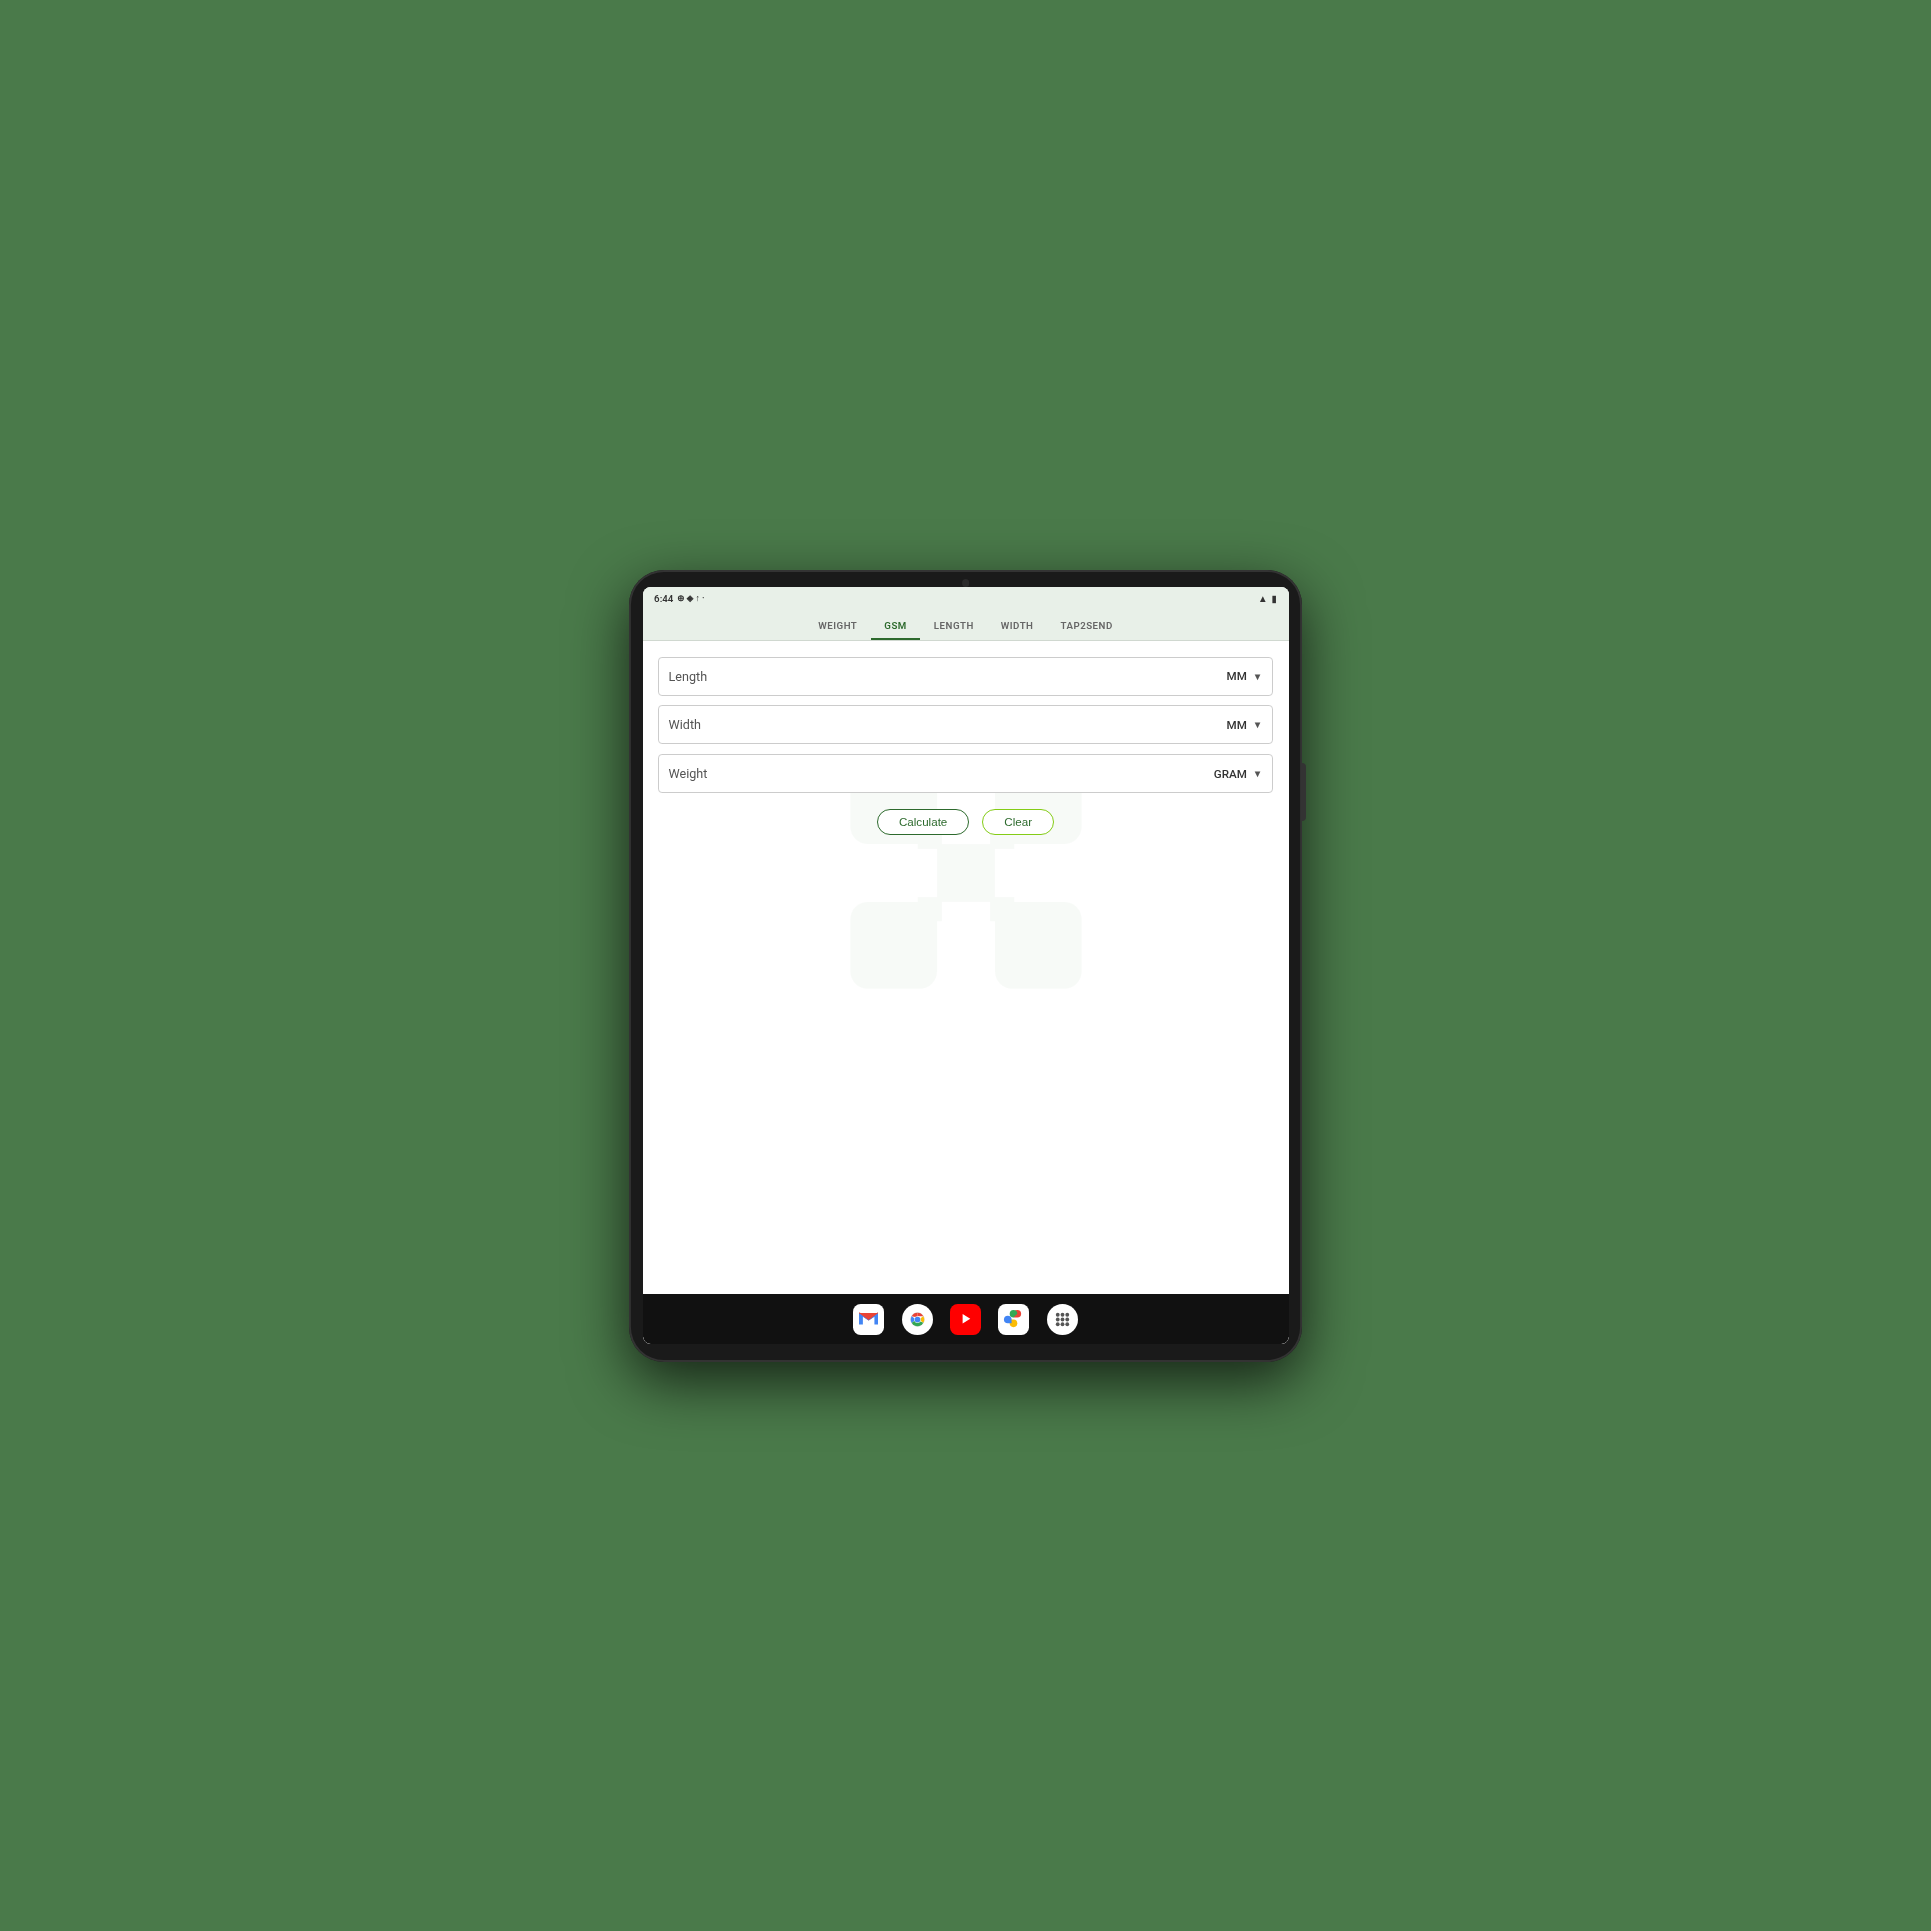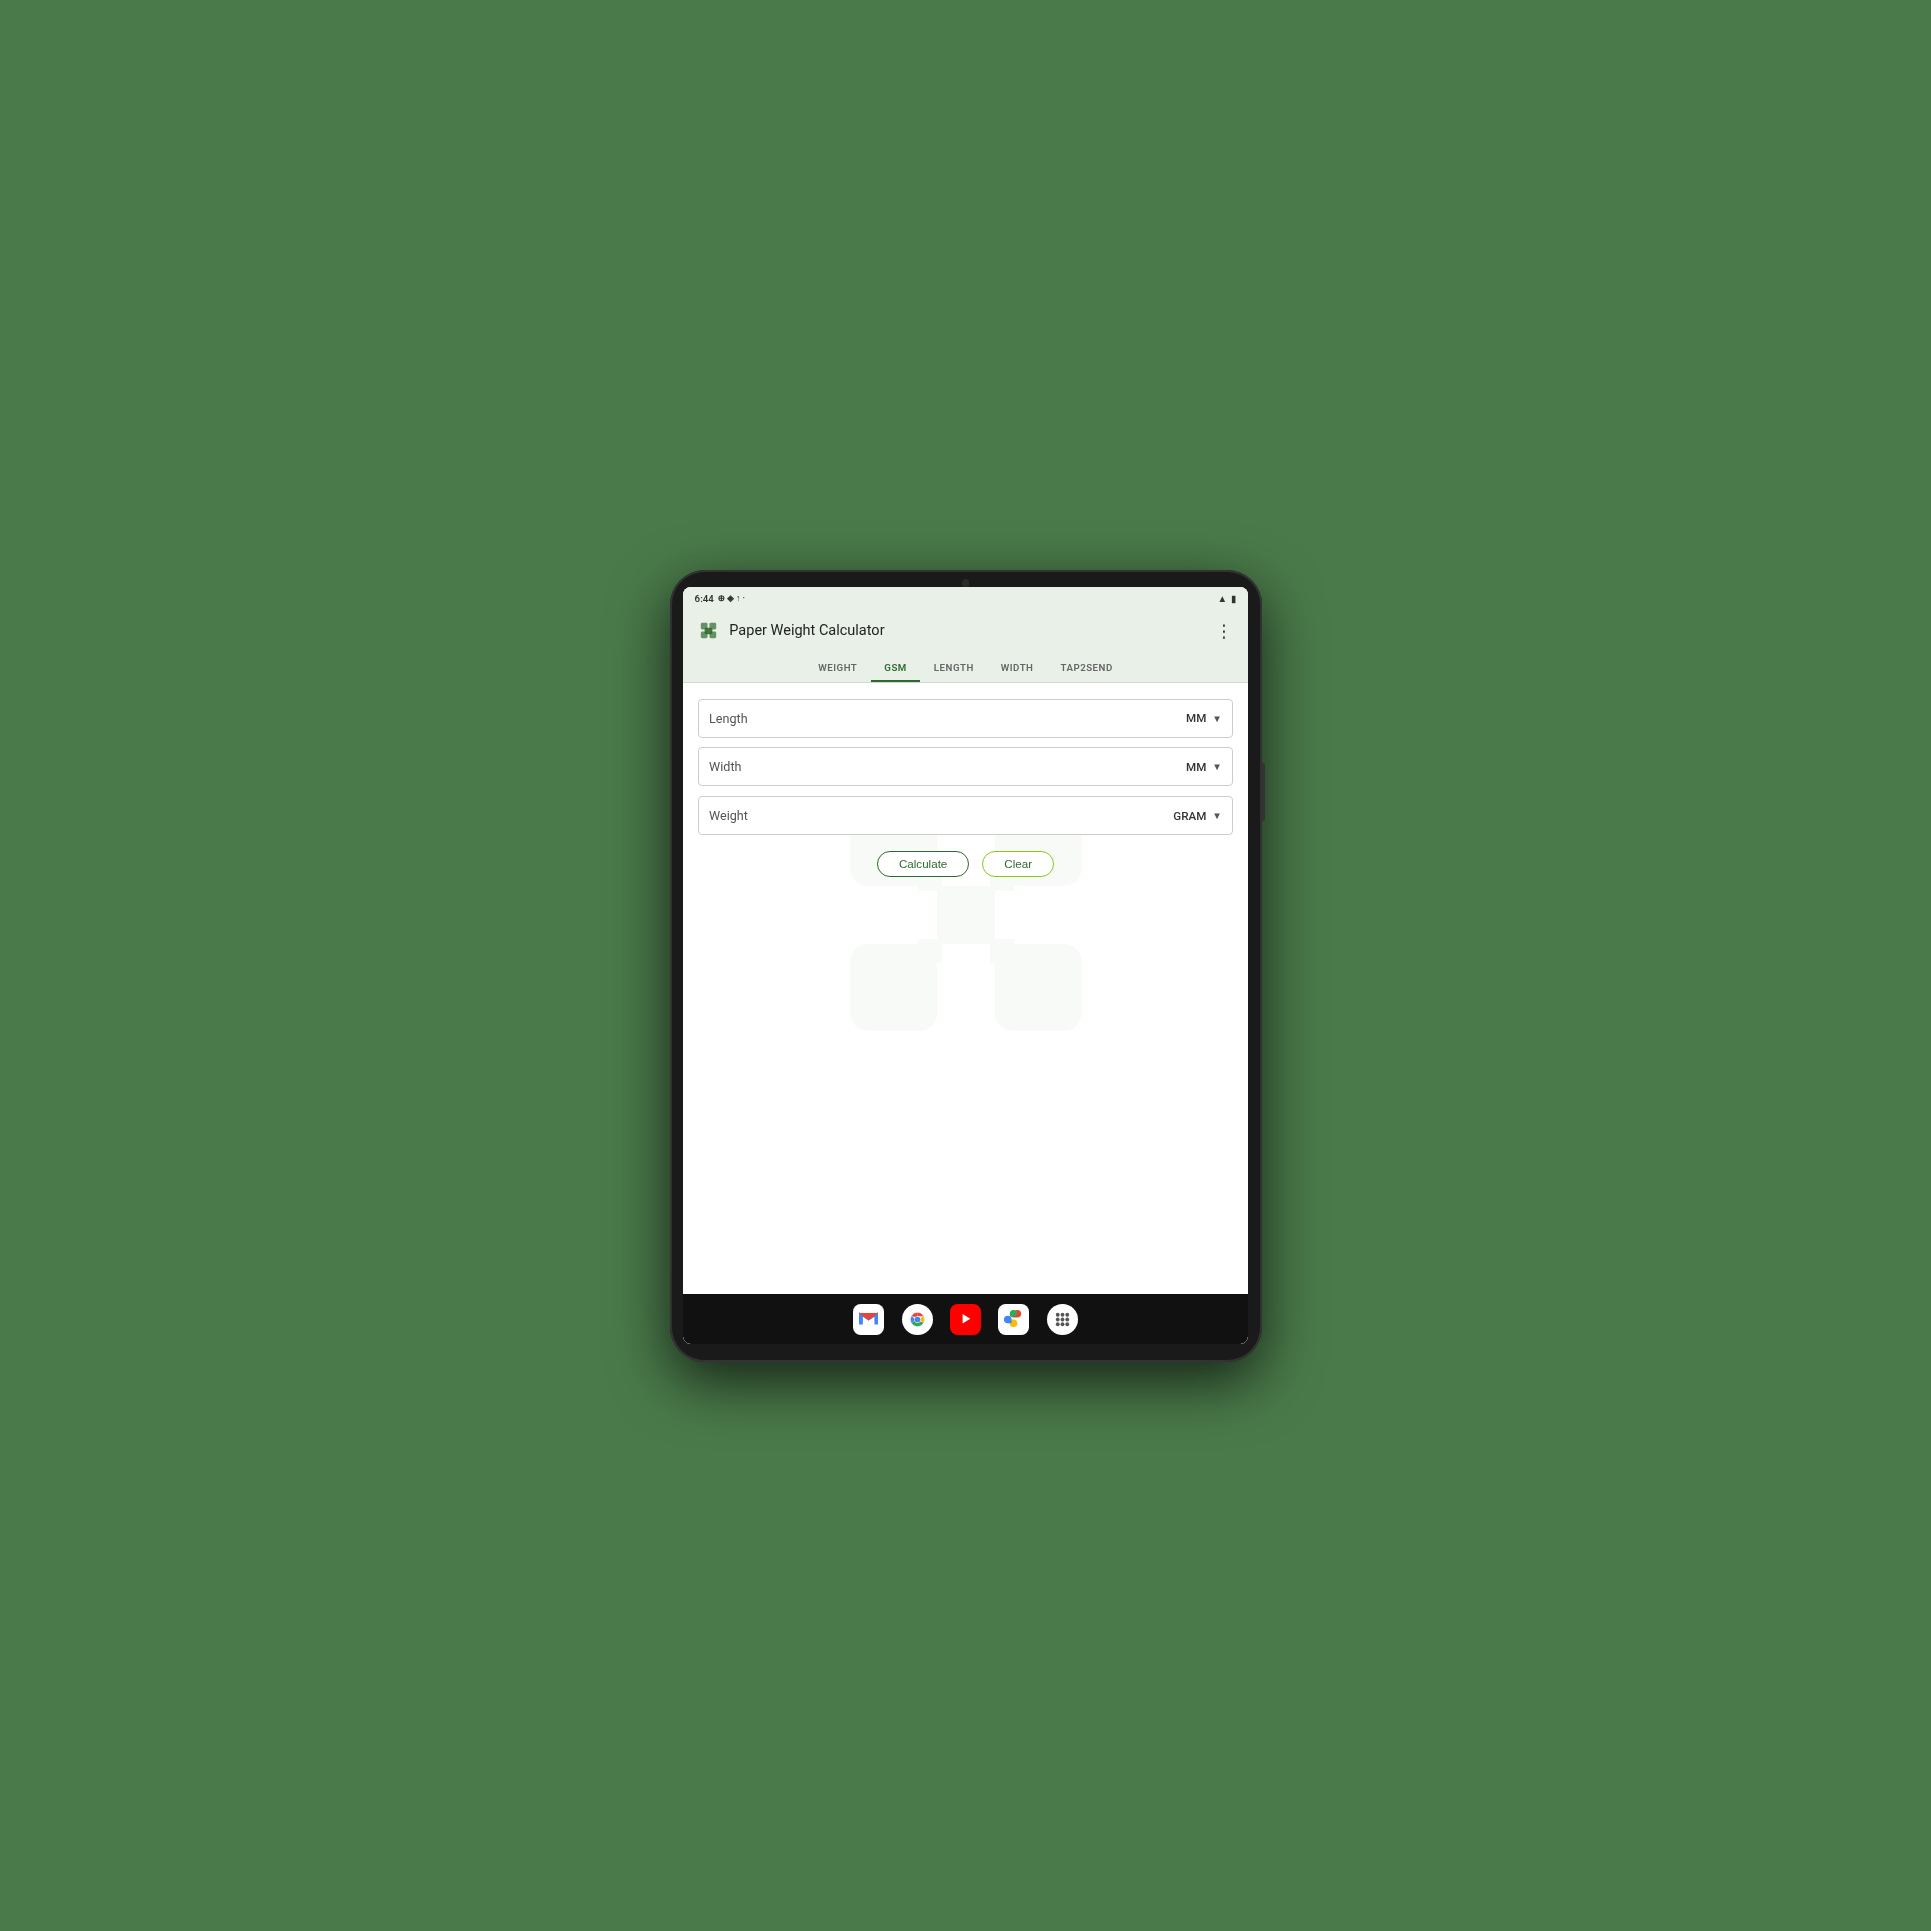--- a/index.html
+++ b/index.html
@@ -7,21 +7,21 @@
     body {
       background-color: #4a7a4a;
       display: flex;
       justify-content: center;
       align-items: center;
       min-height: 100vh;
       font-family: 'Roboto', Arial, sans-serif;
     }
 
     .tablet-outer {
-      width: 592px;
+      width: 673px;
       height: 792px;
       background: #1a1a1a;
       border-radius: 35px;
       padding: 17.4px 13.5px;
       box-shadow: 0 19.3px 58px rgba(0,0,0,0.7), inset 0 0 0 1.9px #333;
       position: relative;
       display: flex;
       flex-direction: column;
       align-items: flex-end;
     }
@@ -304,33 +304,20 @@
       <div class="status-left">
         <span>6:44</span>
         <span class="status-icon">⊕ ◈ ↑ ·</span>
       </div>
       <div class="status-right">
         <span>▲</span>
         <span>▮</span>
       </div>
     </div>
 
-    <div class="app-bar">
-      <div class="app-logo">
-        <svg viewBox="0 0 24 24" fill="none" xmlns="http://www.w3.org/2000/svg">
-          <rect x="4" y="4" width="7" height="7" rx="1.5" fill="#2d6a2d" opacity="0.7"></rect>
-          <rect x="13" y="4" width="7" height="7" rx="1.5" fill="#2d6a2d" opacity="0.7"></rect>
-          <rect x="8" y="9" width="8" height="7" rx="1.5" fill="#2d6a2d" opacity="0.9"></rect>
-          <rect x="4" y="13" width="7" height="7" rx="1.5" fill="#2d6a2d" opacity="0.7"></rect>
-          <rect x="13" y="13" width="7" height="7" rx="1.5" fill="#2d6a2d" opacity="0.7"></rect>
-        </svg>
-      </div>
-      <div class="app-title">Paper Weight Calculator</div>
-      <div class="more-icon">⋮</div>
-    </div>
 
     <div class="tab-bar">
       <div class="tab-item">WEIGHT</div>
       <div class="tab-item active">GSM</div>
       <div class="tab-item">LENGTH</div>
       <div class="tab-item">WIDTH</div>
       <div class="tab-item">TAP2SEND</div>
     </div>
 
     <div class="main-content">

